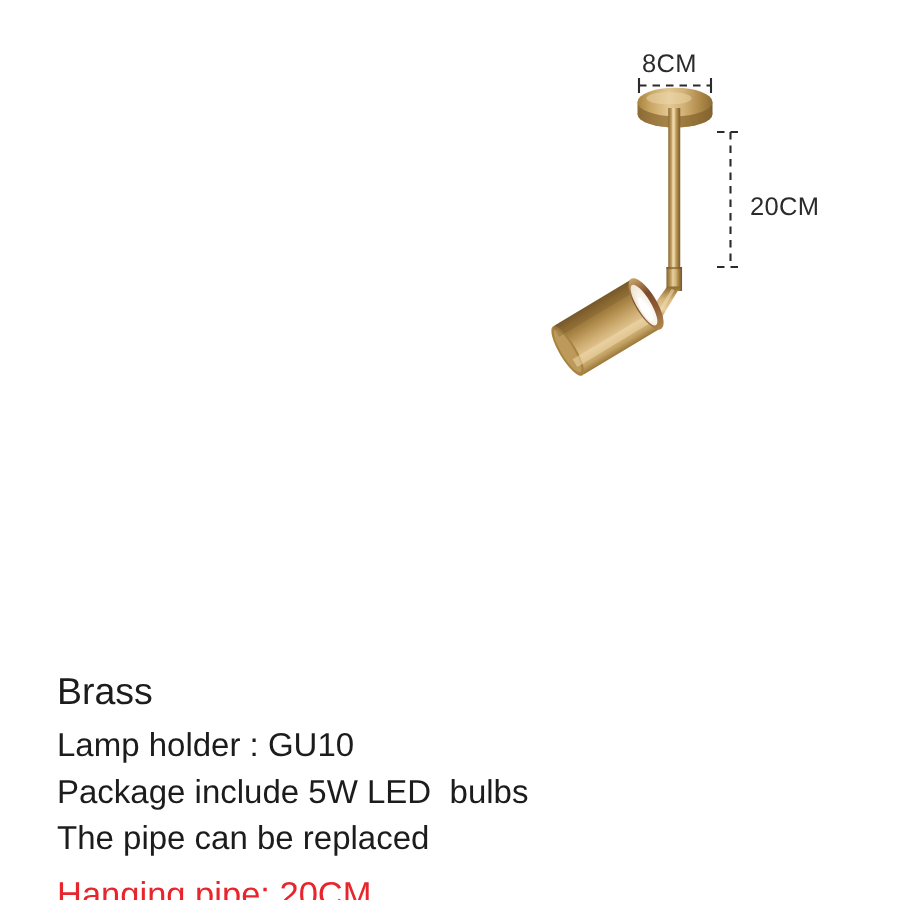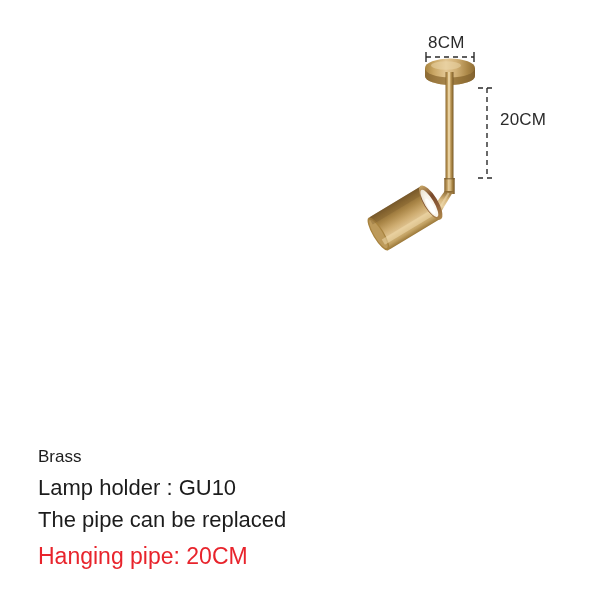--- a/index.html
+++ b/index.html
@@ -31,32 +31,32 @@
     letter-spacing: 0.2px;
     white-space: nowrap;
     font-family: "Liberation Sans", sans-serif;
   }
   #dim-width-label {
     left: 428px;
     top: 33px;
   }
   #dim-height-label {
     left: 500px;
-    top: 110px;
+    top: 128px;
   }
 
   
   #description-block {
     position: absolute;
     left: 38px;
     top: 448px;
     width: 320px;
   }
   #material-title {
-    font-size: 17px;
+    font-size: 25px;
     color: #1c1c1c;
     line-height: 1.08;
     margin: 0 0 6px 0;
     font-weight: normal;
     font-family: "Liberation Sans", sans-serif;
   }
   .spec-line {
     font-size: 22px;
     color: #1c1c1c;
     line-height: 1.42;
@@ -206,17 +206,18 @@
   <div class="dim-label" id="dim-width-label">8CM</div>
 
   <div class="dim-label" id="dim-height-label">20CM</div>
 </div>
 
 <div id="description-block">
   <div id="material-title">Brass</div>
 
   <div class="spec-line">Lamp holder : GU10</div>
 
+  <div class="spec-line">Package include 5W LED  bulbs</div>
 
   <div class="spec-line">The pipe can be replaced</div>
 
   <div class="spec-line" id="hanging-pipe-line" style="color: rgb(232, 36, 44);">Hanging pipe: 20CM</div>
 </div>
 
 </body></html>

